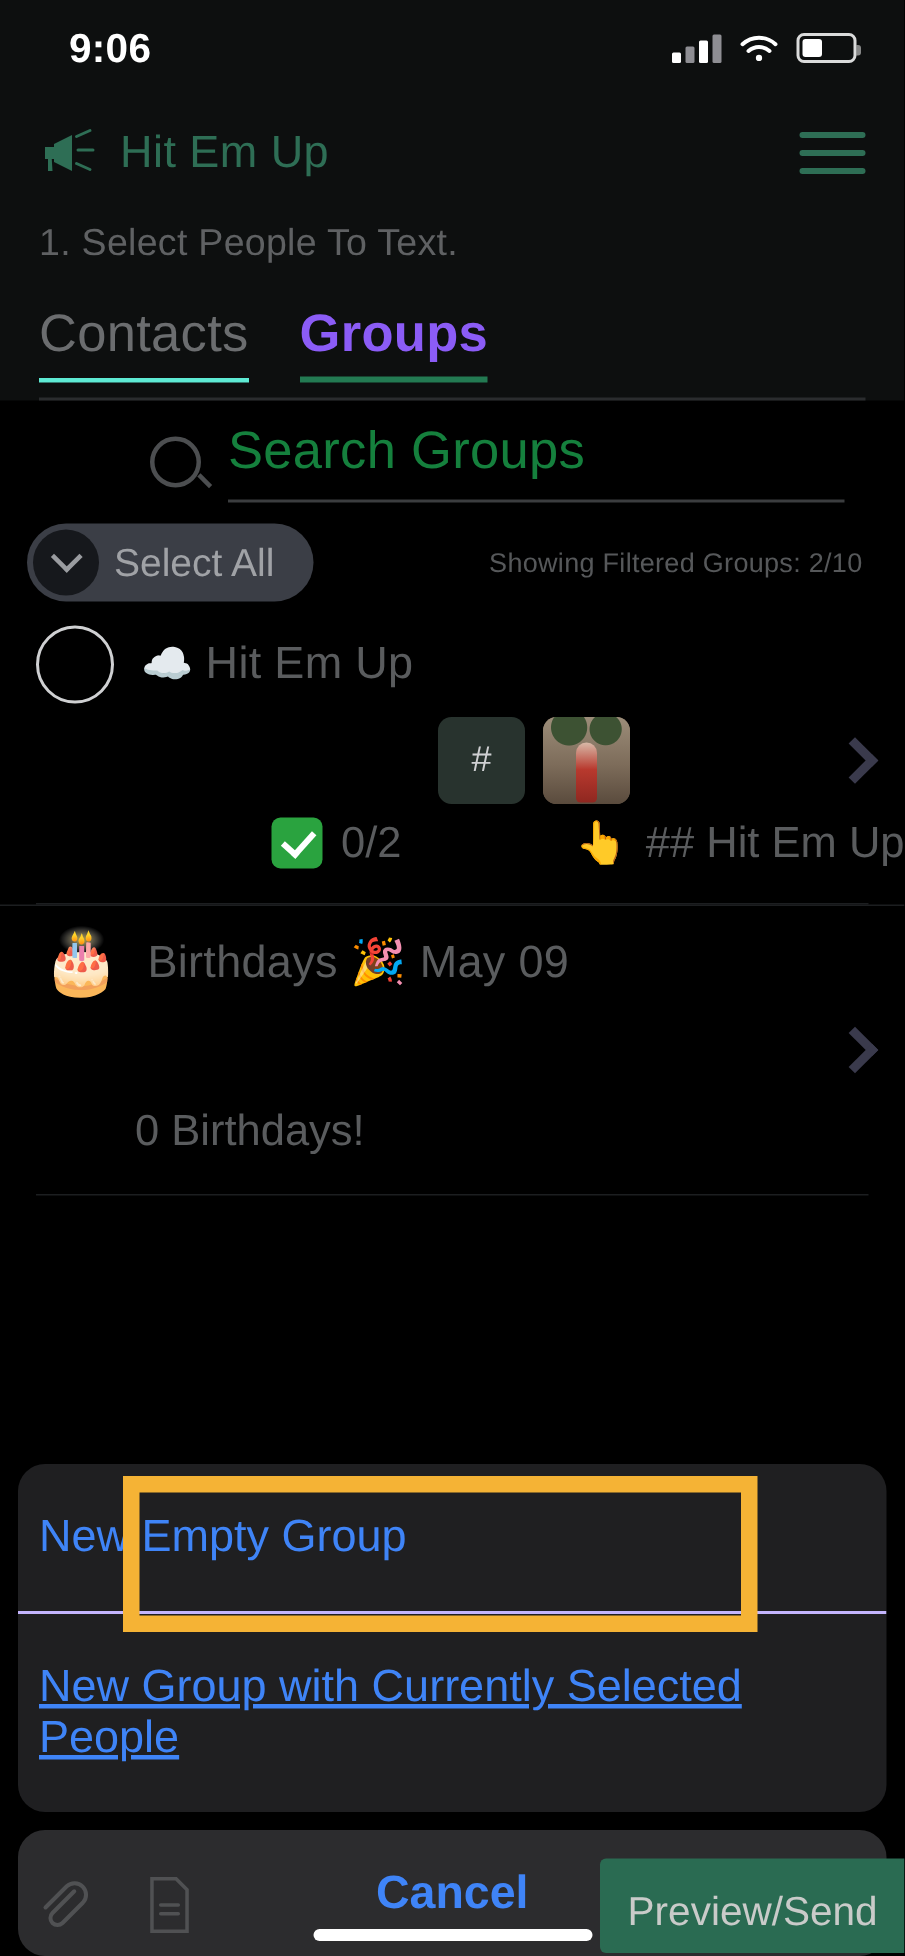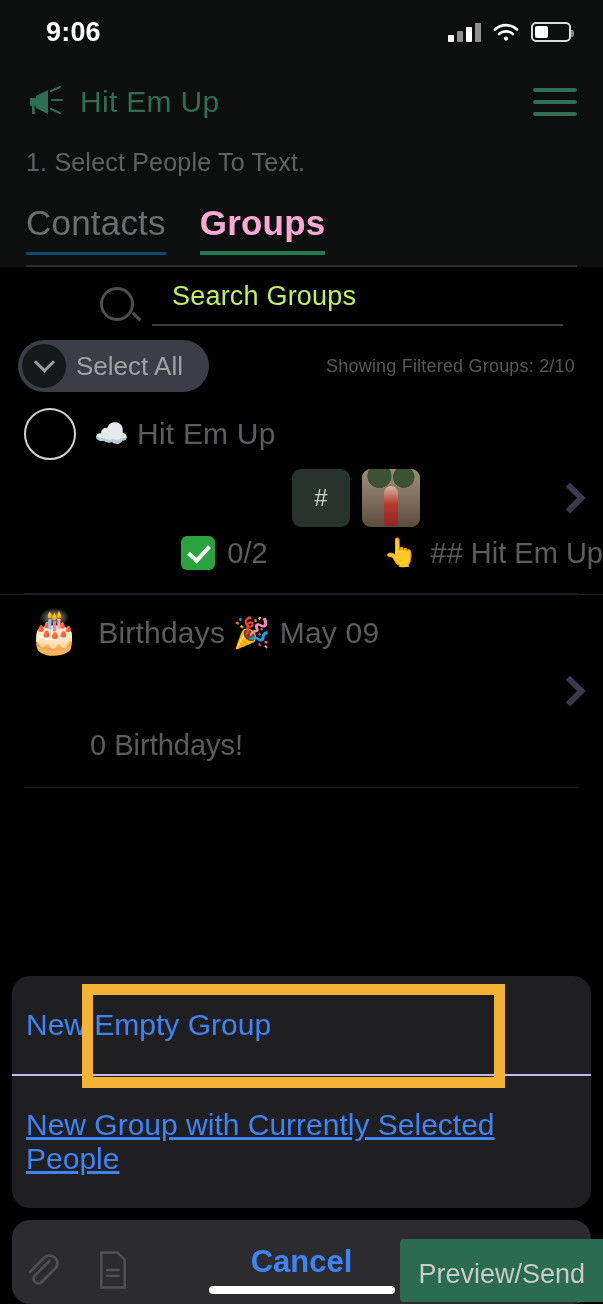--- a/index.html
+++ b/index.html
@@ -91,22 +91,22 @@
     gap: 34px;
     margin-top: 26px;
     padding-bottom: 2px;
   }
   .tab {
     font-size: 35px;
     padding-bottom: 8px;
     cursor: pointer;
     letter-spacing: 0.2px;
   }
-  .tab.inactive { color: #6b6d6f; border-bottom: 3px solid #0c4a6e; }
-  .tab.active { color: #f9a8d4; font-weight: 700; border-bottom: 4px solid #237a52; }
+  .tab.inactive { color: #6b6d6f; border-bottom: 3px solid #5eead4; }
+  .tab.active { color: #8b5cf6; font-weight: 700; border-bottom: 4px solid #237a52; }
   .header-divider { height: 2px; background: #2a2c2e; margin-top: 8px; }
 
   
   .search-row {
     display: flex;
     align-items: center;
     gap: 18px;
     padding: 14px 40px 0 100px;
   }
   .search-icon {
@@ -123,24 +123,23 @@
     width: 3px; height: 11px;
     background: #4c4e50;
     transform: rotate(-45deg);
   }
   .search-field {
     flex: 1;
     border-bottom: 2px solid #3b3d3f;
     padding-bottom: 12px;
   }
   .search-placeholder {
-    font-size: 27px;
-    color: #bef264;
+    font-size: 35px;
+    color: #15803d;
     letter-spacing: 0.2px;
-    margin-left: 20px;
   }
 
   
   .selectall-row {
     display: flex;
     align-items: center;
     justify-content: space-between;
     padding: 14px 28px 0 18px;
   }
   .selectall-pill {

